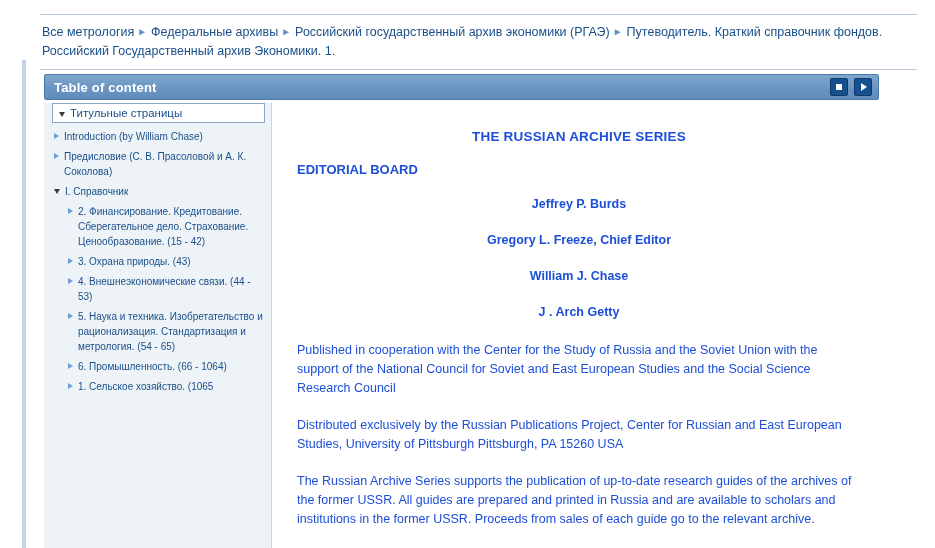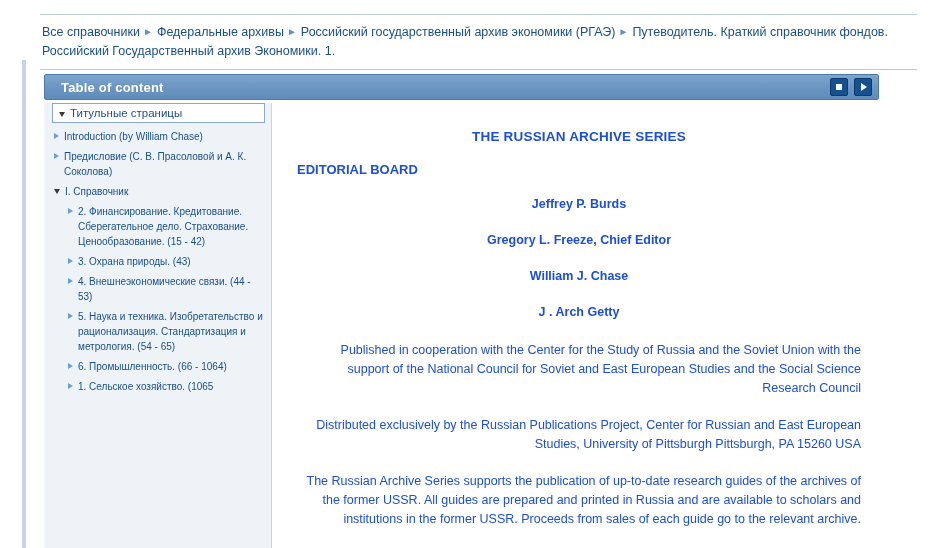--- a/index.html
+++ b/index.html
@@ -78,21 +78,21 @@
     border: 1px solid #4d7ba9;
     border-radius: 2px;
     box-sizing: border-box;
     display: flex;
     align-items: center;
     color: #ffffff;
     font-size: 13px;
     font-weight: bold;
   }
   .toc-header .title {
-    padding-left: 16px;
+    padding-left: 9px;
     letter-spacing: .2px;
   }
   .toc-header .spacer { flex: 1; }
   .hdr-btn {
     width: 16px;
     height: 16px;
     margin-right: 6px;
     background: #17508e;
     border: 1px solid #0e3a6b;
     border-radius: 2px;
@@ -198,39 +198,39 @@
     font-weight: bold;
     margin: 0 0 20px 0;
   }
   .c-name {
     text-align: center;
     font-size: 12.5px;
     font-weight: bold;
     margin: 0 0 22px 0;
   }
   .c-para {
-    text-align: right;
+    text-align: left;
     font-size: 12.5px;
     line-height: 19px;
     margin: 0 0 18px 0;
   }
 </style>
 </head>
 <body>
 
 <div id="page">
 
   <div class="left-strip">
     <div class="bar"></div>
   </div>
 
   <div class="breadcrumb-wrap">
     <div class="breadcrumb-top-rule"></div>
     <div class="breadcrumb">
-      <a href="#">Все справочники</a><span class="crumb-sep">►</span><a href="#">Федеральные архивы</a><span class="crumb-sep">►</span><a href="#">Российский государственный архив экономики (РГАЭ)</a><span class="crumb-sep">►</span><a href="#">Путеводитель. Краткий справочник фондов. Российский Государственный архив Экономики. 1.</a>
+      <a href="#">Все метрология</a><span class="crumb-sep">►</span><a href="#">Федеральные архивы</a><span class="crumb-sep">►</span><a href="#">Российский государственный архив экономики (РГАЭ)</a><span class="crumb-sep">►</span><a href="#">Путеводитель. Краткий справочник фондов. Российский Государственный архив Экономики. 1.</a>
     </div>
     <div class="breadcrumb-bottom-rule"></div>
   </div>
 
   <div class="toc-header">
     <span class="title">Table of content</span>
     <span class="spacer"></span>
     <span class="hdr-btn">
         <span class="sq"></span>
       </span>

